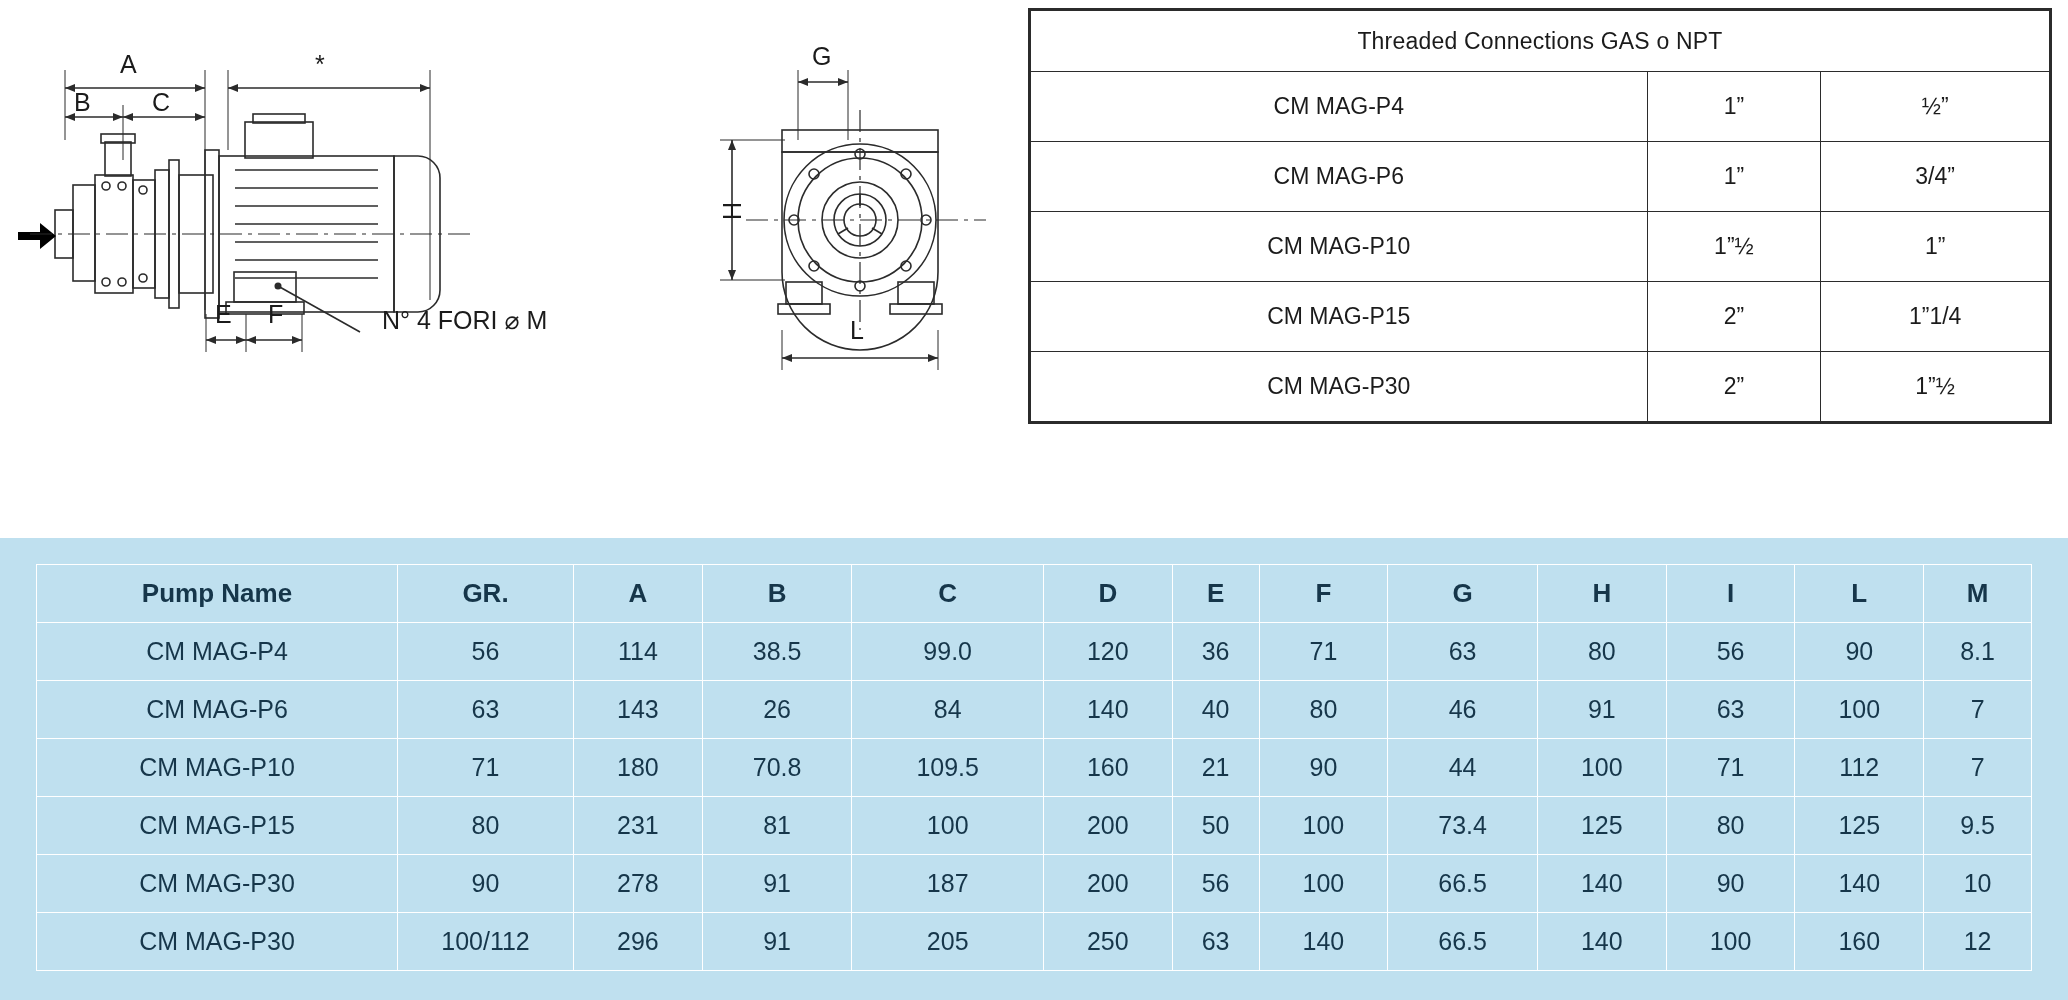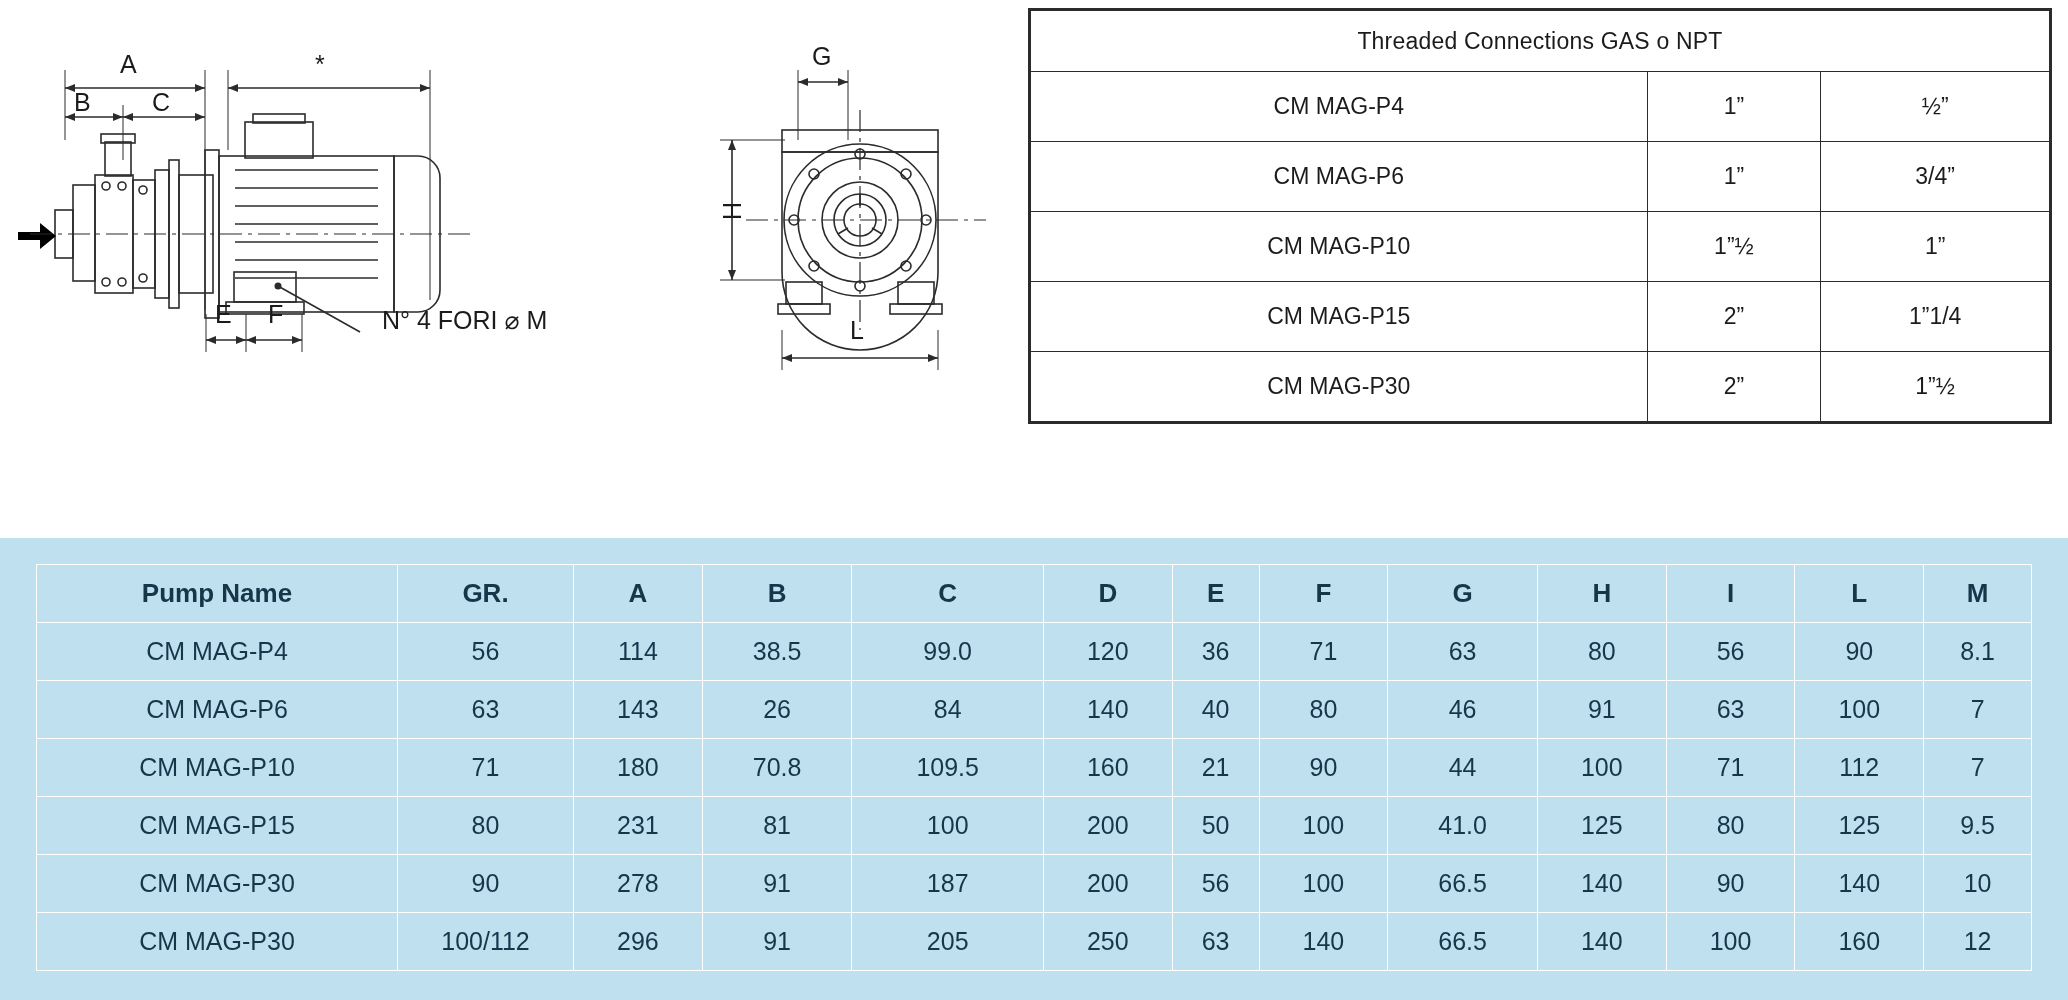--- a/index.html
+++ b/index.html
@@ -413,21 +413,21 @@
 
       <tr>
         <td class="col-name">CM MAG-P15</td>
         <td class="col-gr">80</td>
         <td>231</td>
         <td>81</td>
         <td>100</td>
         <td>200</td>
         <td>50</td>
         <td>100</td>
-        <td>41.0</td>
+        <td>73.4</td>
         <td>125</td>
         <td>80</td>
         <td>125</td>
         <td>9.5</td>
       </tr>
 
       <tr>
         <td class="col-name">CM MAG-P30</td>
         <td class="col-gr">90</td>
         <td>278</td>

